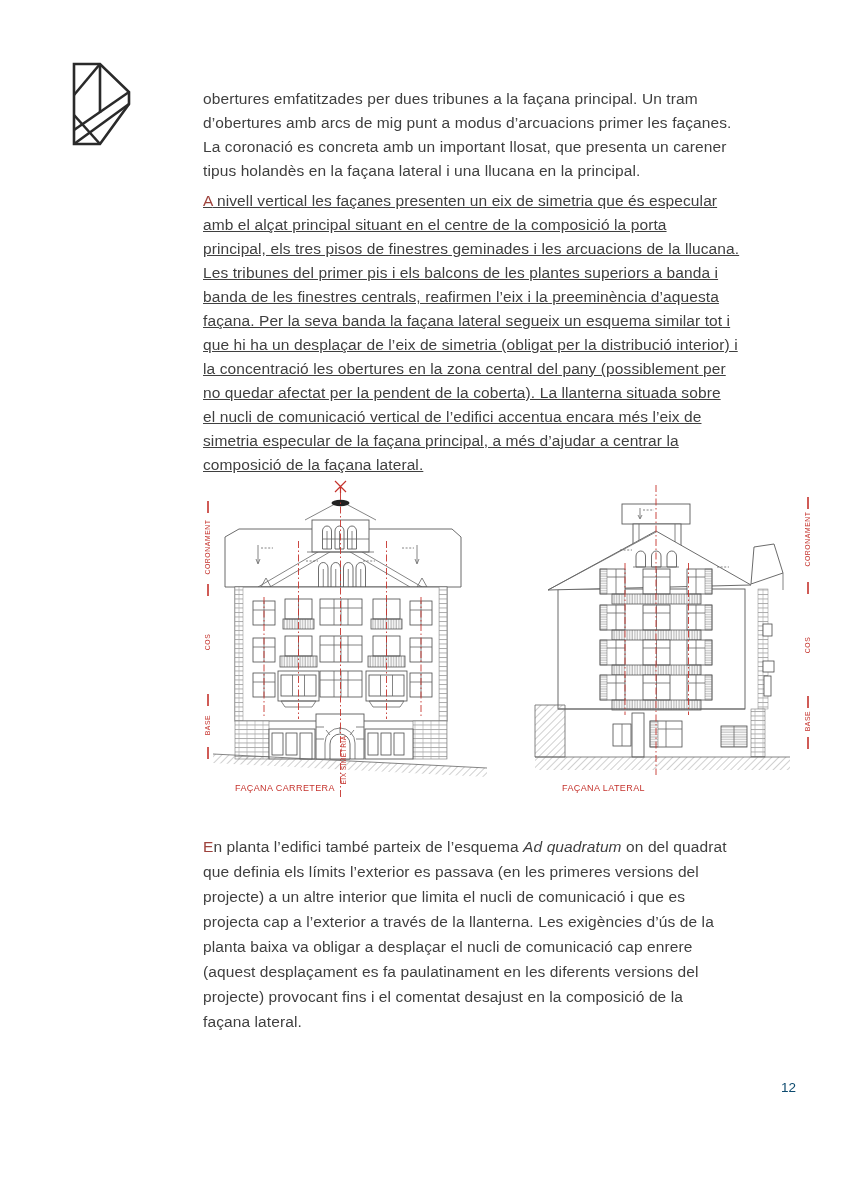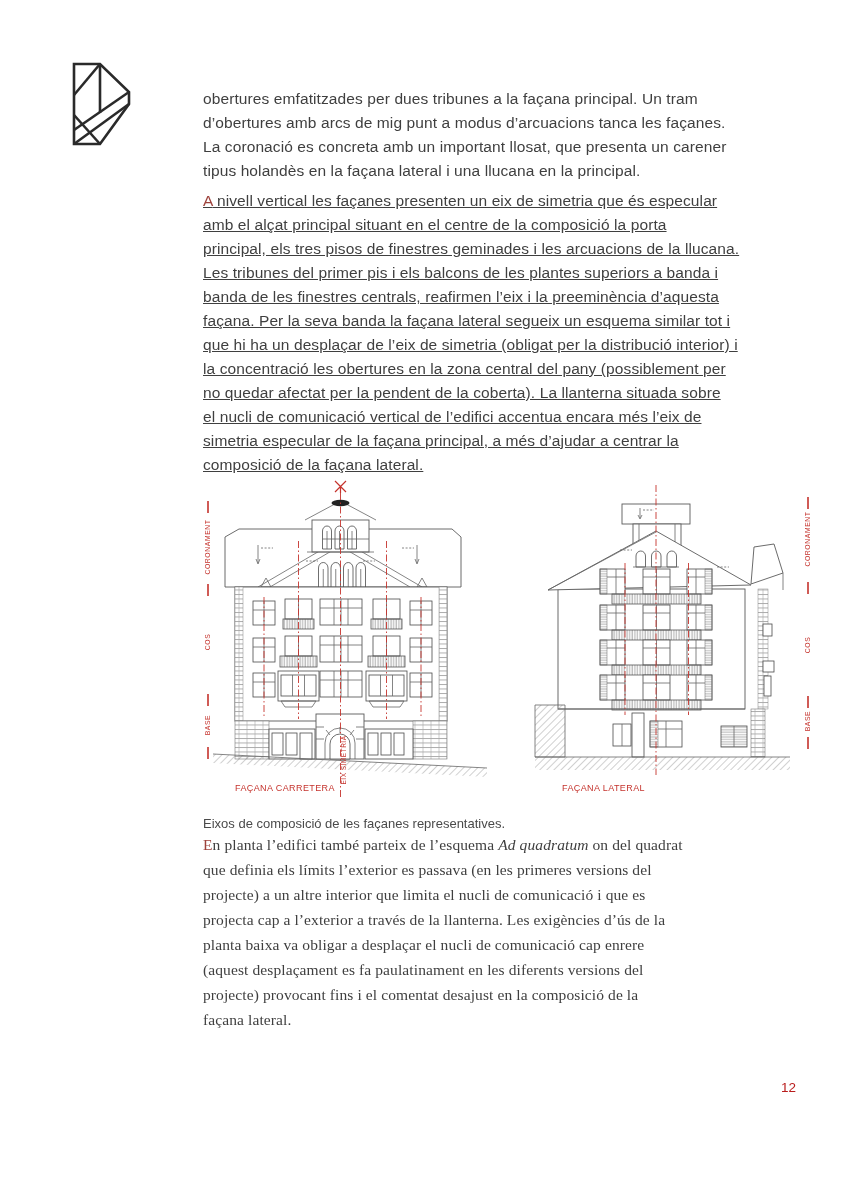--- a/index.html
+++ b/index.html
@@ -6,27 +6,27 @@
   .page{
     position:relative;width:848px;height:1200px;background:#ffffff;
     font-family:"Liberation Sans",sans-serif;color:#3f3f3f;overflow:hidden;
     margin:0 auto;
   }
   .logo{position:absolute;left:72px;top:62px;}
   .content{position:absolute;left:203px;top:0;width:632px;}
   .para{margin:0;font-size:15.5px;line-height:24px;white-space:pre-line;letter-spacing:0.1px;}
   .para-first{margin-top:87px;}
   .para-second{margin-top:6px;text-decoration:underline;}
-  .para-last{line-height:25px;font-family:Liberation Serif, serif;}
+  .para-last{margin-top:27px;line-height:25px;}
   .initial{color:#9e423c;}
   .italic{font-style:italic;}
   .figure{display:block;margin:0 0 0 -8px;}
   .figure text{font-family:"Liberation Sans",sans-serif;fill:#c5332d;}
   .caption{margin:8px 0 0 0;font-size:13px;line-height:17px;color:#4a4a4a;}
-  .page-number{position:absolute;left:781px;top:1080px;font-size:13.5px;color:#b91c1c;}
+  .page-number{position:absolute;left:781px;top:1080px;font-size:13.5px;color:#0c4a6e;}
   .ln{stroke:#666;stroke-width:0.8;fill:none;}
   .bld{fill:#fff;stroke:#5a5a5a;stroke-width:0.9;}
   .win{fill:#fff;stroke:#4a4a4a;stroke-width:0.8;}
   .axis{stroke:#c5332d;stroke-width:0.9;fill:none;stroke-dasharray:7 2.5 1.5 2.5;}
   .tick{fill:#c5332d;}
   .zone-label{font-size:6.8px;letter-spacing:0.6px;}
   .fig-title{font-size:9px;letter-spacing:0.4px;}
   .axis-label{font-size:6.5px;letter-spacing:0.5px;}
 </style>
 </head>
@@ -41,21 +41,21 @@
       <path d="M28,2 L2,33"></path>
       <path d="M57,30 L2,68"></path>
       <path d="M2,53 L28,82"></path>
       <path d="M2,82 L57,42"></path>
     </g>
   </svg>
 
   <div class="content">
 
     <p class="para para-first"><span>obertures emfatitzades per dues tribunes a la façana principal. Un tram
-d’obertures amb arcs de mig punt a modus d’arcuacions tanca les façanes.
+d’obertures amb arcs de mig punt a modus d’arcuacions primer les façanes.
 La coronació es concreta amb un important llosat, que presenta un carener
 tipus holandès en la façana lateral i una llucana en la principal.</span></p>
 
     <p class="para para-second"><span class="initial">A</span><span> nivell vertical les façanes presenten un eix de simetria que és especular
 amb el alçat principal situant en el centre de la composició la porta
 principal, els tres pisos de finestres geminades i les arcuacions de la llucana.
 Les tribunes del primer pis i els balcons de les plantes superiors a banda i
 banda de les finestres centrals, reafirmen l’eix i la preeminència d’aquesta
 façana. Per la seva banda la façana lateral segueix un esquema similar tot i
 que hi ha un desplaçar de l’eix de simetria (obligat per la distribució interior) i
@@ -335,21 +335,20 @@
           <rect class="tick" x="272.2" y="260" width="1.6" height="12"></rect>
           <text class="zone-label" text-anchor="middle" transform="rotate(-90 273 62)" x="273" y="64">CORONAMENT</text>
           <text class="zone-label" text-anchor="middle" transform="rotate(-90 273 168)" x="273" y="170">COS</text>
           <text class="zone-label" text-anchor="middle" transform="rotate(-90 273 244)" x="273" y="246">BASE</text>
         </g>
 
         <text class="fig-title" x="27" y="314">FAÇANA LATERAL</text>
       </g>
     </svg>
 
-    <p class="caption">Eixos de composició de les façanes representatives.</p>
 
     <p class="para para-last"><span class="initial">E</span><span>n planta l’edifici també parteix de l’esquema </span><span class="italic">Ad quadratum</span><span> on del quadrat
 que definia els límits l’exterior es passava (en les primeres versions del
 projecte) a un altre interior que limita el nucli de comunicació i que es
 projecta cap a l’exterior a través de la llanterna. Les exigències d’ús de la
 planta baixa va obligar a desplaçar el nucli de comunicació cap enrere
 (aquest desplaçament es fa paulatinament en les diferents versions del
 projecte) provocant fins i el comentat desajust en la composició de la
 façana lateral.</span></p>
 

